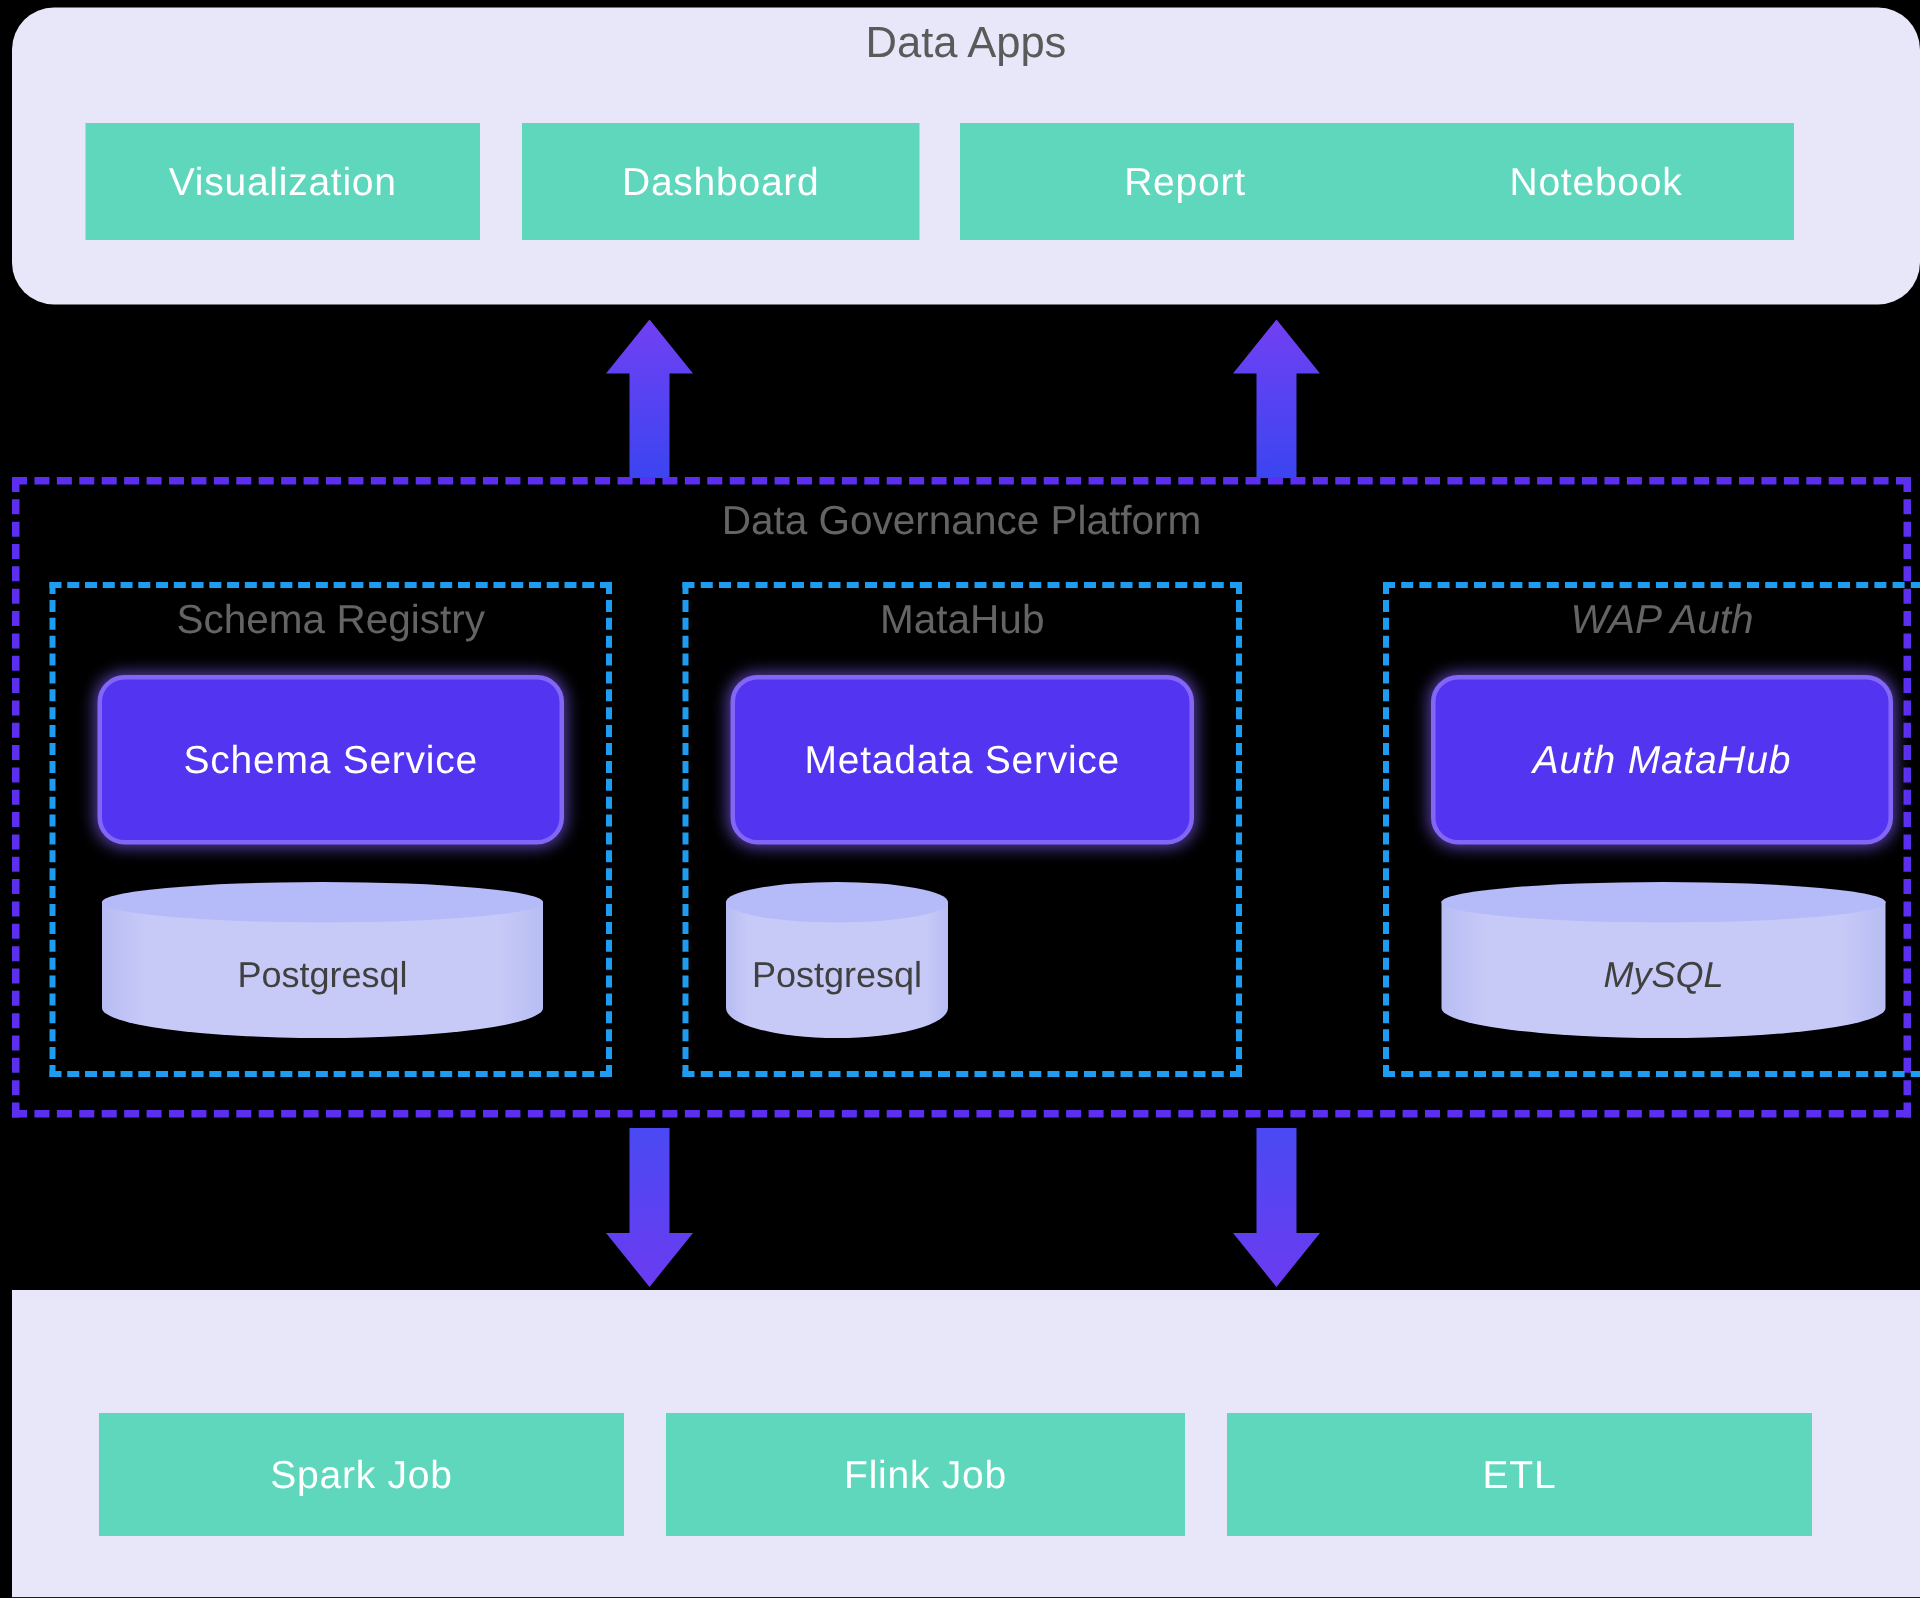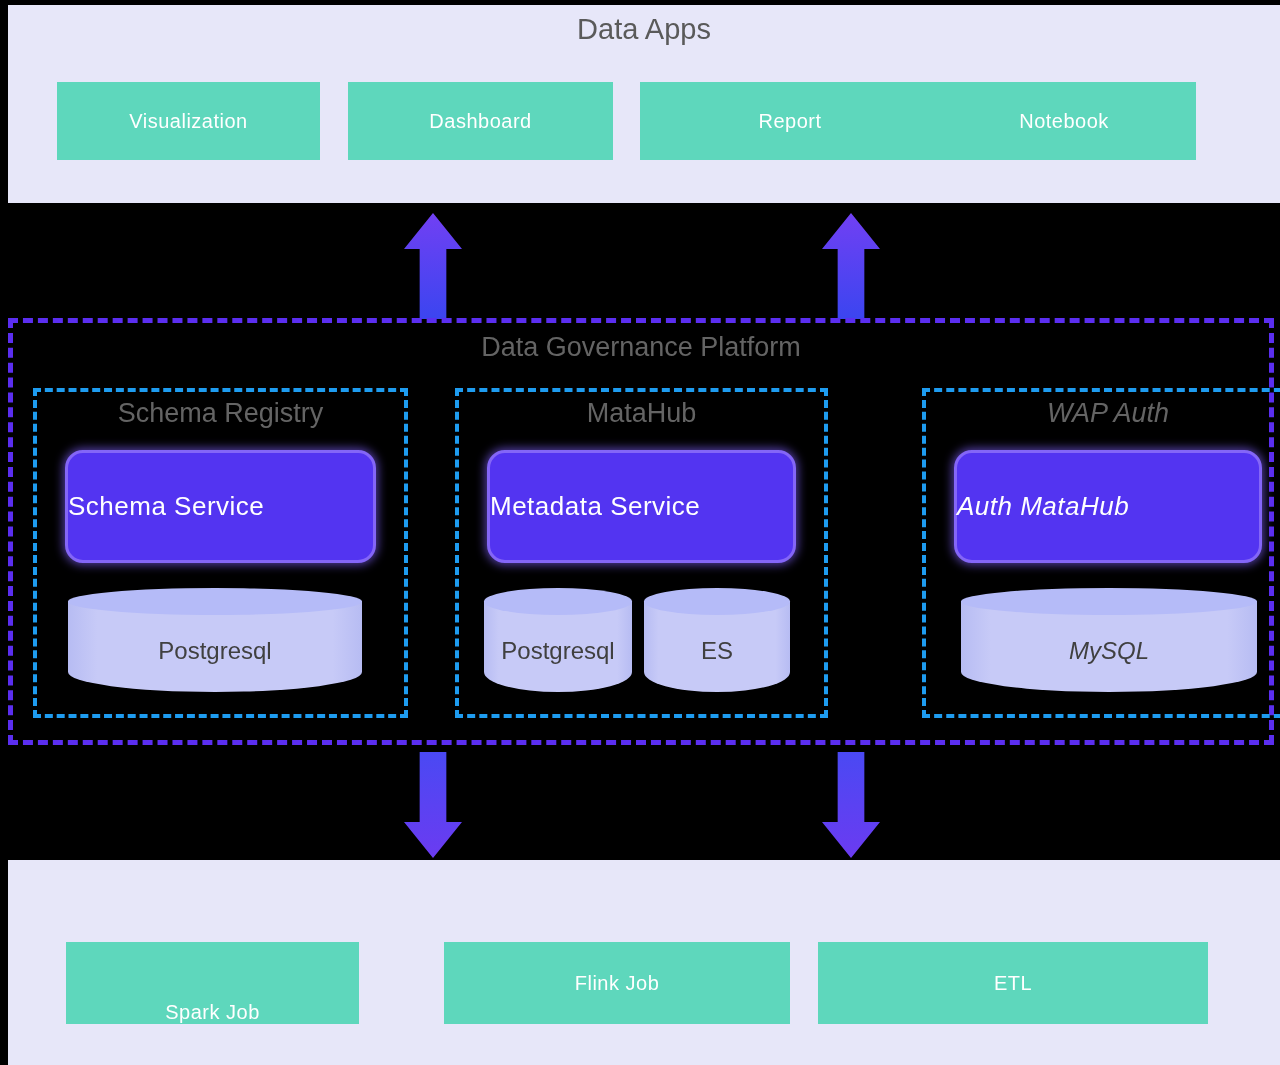--- a/index.html
+++ b/index.html
@@ -1,29 +1,29 @@
 <!DOCTYPE html>
 <html style="--background: #000000; --panel-bg: #e7e7f9; --title-gray: #5a5a5a; --dark-title-gray: #646464; --green: #5ed7bc; --service-purple: #5334f1; --service-border: #8466f7; --outer-dash: #5b2ef0; --inner-dash: #1e9cf0; --cylinder-body: #c7caf7; --cylinder-top: #b5bbf8; --cylinder-text: #404040; --arrow-up-top: #7140f3; --arrow-up-bottom: #3b45f0; --arrow-down-top: #4a49f3; --arrow-down-bottom: #6b3bf1;"><head>
 <meta charset="utf-8">
 <style>
   html,body{margin:0;padding:0;background:#000;}
   .canvas{position:relative;width:1280px;height:1065px;background:var(--background,#000);
           font-family:"Liberation Sans",sans-serif;overflow:hidden;}
 
   
   .panel{position:absolute;left:8px;width:1272px;background:var(--panel-bg,#e7e7f9);}
-  #apps-panel{top:5px;height:198px;}
+  #apps-panel{top:5px;height:198px;border-radius:28px;}
   #processing-panel{top:860px;height:205px;}
   .panel-title{position:absolute;top:8px;left:0;right:0;margin:0;text-align:center;
                font-size:29px;font-weight:400;color:var(--title-gray,#5a5a5a);}
 
   
   .gbox{position:absolute;top:77px;height:78px;background:var(--green,#5ed7bc);
         display:flex;align-items:center;justify-content:center;
-        color:#fff;font-size:20px;letter-spacing:.5px;}
+        color:#fff;font-size:26px;letter-spacing:.5px;}
   #processing-panel .gbox{top:82px;height:82px;}
 
   
   .platform{position:absolute;left:8px;top:318px;width:1266px;height:427px;box-sizing:border-box;
             border:5px dashed var(--outer-dash,#5b2ef0);}
   .platform-title{position:absolute;top:9px;left:0;right:0;margin:0;text-align:center;
                   font-size:27px;font-weight:400;color:var(--dark-title-gray,#646464);}
 
   
   .group{position:absolute;top:65px;height:330px;box-sizing:border-box;
@@ -32,21 +32,21 @@
   #group-metahub{left:442px;width:373px;}
   #group-wap{left:909px;width:372px;font-style:italic;}
   .group-title{position:absolute;top:6px;left:0;right:0;margin:0;text-align:center;
                font-size:27px;font-weight:400;color:var(--dark-title-gray,#646464);}
 
   
   .service{position:absolute;left:28px;right:28px;top:58px;height:113px;box-sizing:border-box;
            background:var(--service-purple,#5334f1);
            border:3px solid var(--service-border,#8466f7);border-radius:18px;
            box-shadow:0 0 10px 2px rgba(124,94,248,.65);
-           display:flex;align-items:center;
+           display:flex;align-items:center;justify-content:center;
            color:#fff;font-size:26px;letter-spacing:.5px;}
 
   
   .cylinder{position:absolute;top:196px;height:104px;}
   .cyl-top{position:absolute;left:0;right:0;top:0;height:27px;border-radius:50%;
            background:var(--cylinder-top,#b5bbf8);}
   .cyl-body{position:absolute;left:0;right:0;top:13px;bottom:0;
             background:linear-gradient(90deg,#b7bcf3,var(--cylinder-body,#c7caf7) 10%,
                        var(--cylinder-body,#c7caf7) 90%,#b7bcf3);
             border-radius:0 0 50% 50% / 0 0 20px 20px;}
@@ -107,45 +107,40 @@
     <div class="group" id="group-metahub">
       <h3 class="group-title">MataHub</h3>
       <div class="service">
         <span>Metadata Service</span>
       </div>
       <div class="cylinder" style="left:25px;width:148px;">
         <div class="cyl-body"></div>
         <div class="cyl-top"></div>
         <div class="cyl-label">Postgresql</div>
       </div>
-      <div class="cylinder" style="left:185px;width:146px;">
-        <div class="cyl-body"></div>
-        <div class="cyl-top"></div>
-        <div class="cyl-label">ES</div>
-      </div>
     </div>
 
     <div class="group" id="group-wap">
       <h3 class="group-title">WAP Auth</h3>
       <div class="service">
         <span>Auth MataHub</span>
       </div>
       <div class="cylinder" style="left:35px;width:296px;">
         <div class="cyl-body"></div>
         <div class="cyl-top"></div>
         <div class="cyl-label">MySQL</div>
       </div>
     </div>
   </section>
 
   <div class="arrow down" id="arrow-down-1"></div>
   <div class="arrow down" id="arrow-down-2"></div>
 
   <section class="panel" id="processing-panel">
-    <div class="gbox" style="left:58px;width:293px;align-items:flex-end;">
+    <div class="gbox" style="left:58px;width:350px;">
       <span>Spark Job</span>
     </div>
     <div class="gbox" style="left:436px;width:346px;">
       <span>Flink Job</span>
     </div>
     <div class="gbox" style="left:810px;width:390px;align-items:center;">
       <span>ETL</span>
     </div>
   </section>
 

